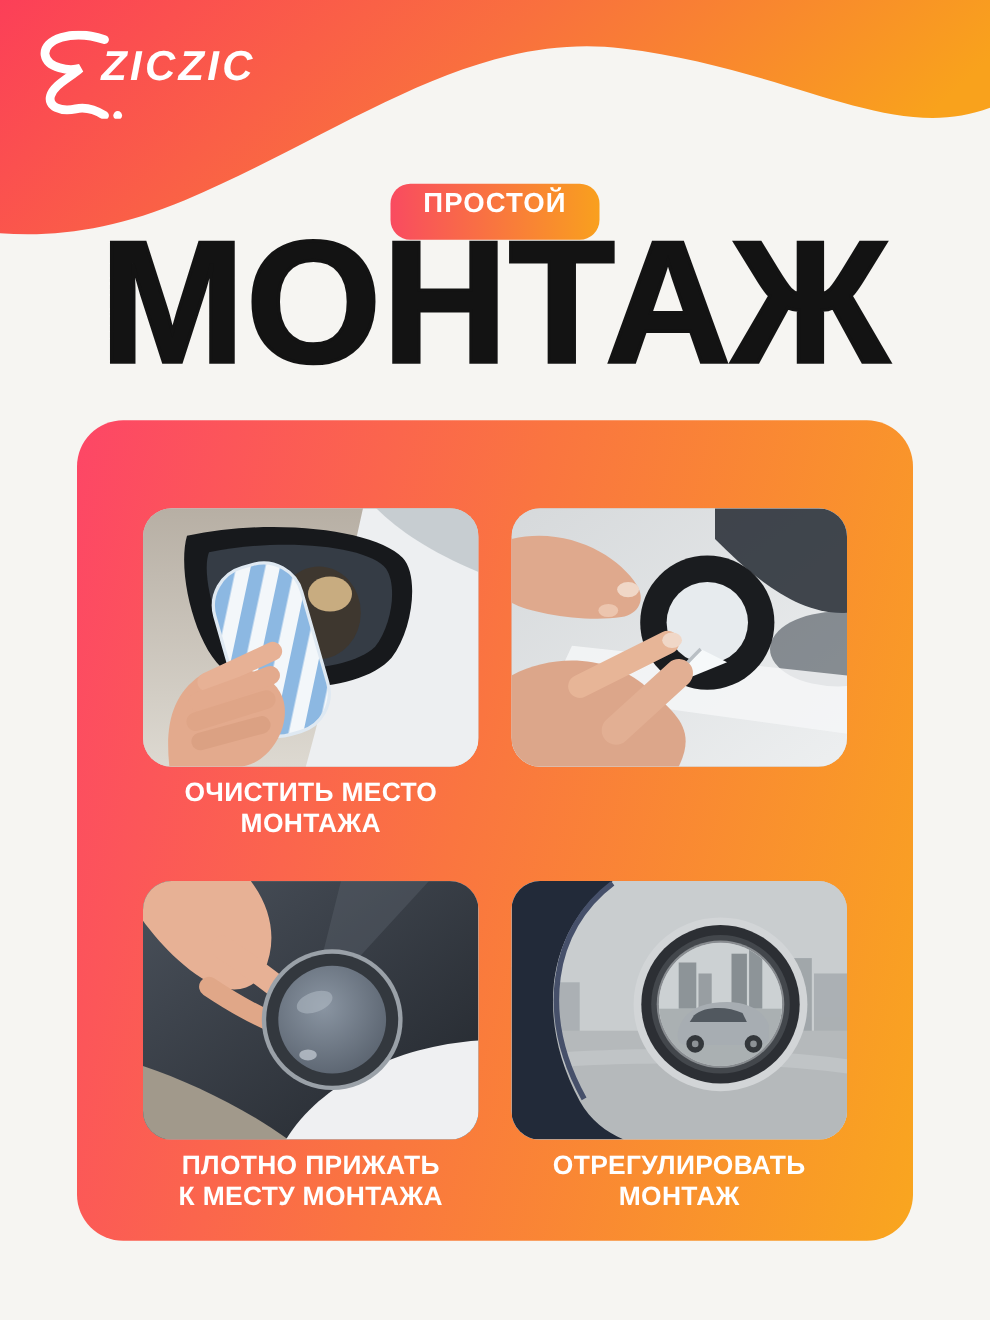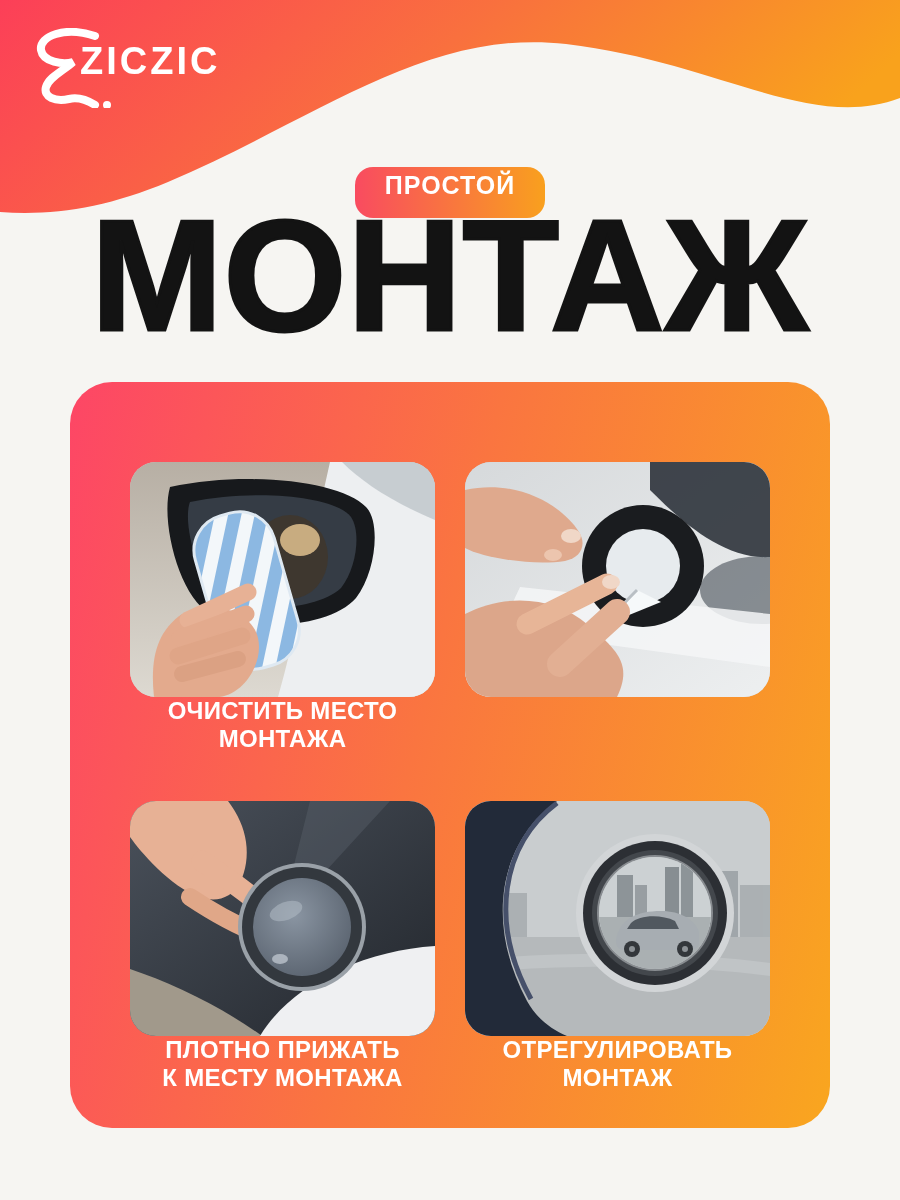--- a/index.html
+++ b/index.html
@@ -6,22 +6,22 @@
   body{
     width:900px;height:1200px;position:relative;overflow:hidden;
     background:#f6f5f2;
     font-family:"Liberation Sans",sans-serif;
   }
   
   .header-wave{position:absolute;top:0;left:0;width:900px;height:260px;}
   .logo{position:absolute;top:0;left:0;width:280px;height:130px;}
   .logo-mark{position:absolute;left:33px;top:28px;width:98px;height:80px;}
   .logo-text{
-    position:absolute;left:80px;top:40px;
-    color:#ffffff;font-size:38px;font-weight:bold;letter-spacing:3px;
+    position:absolute;left:92px;top:40px;
+    color:#ffffff;font-size:38px;font-weight:bold;letter-spacing:3px;font-style:italic;
   }
   
   .badge-row{position:absolute;top:167px;left:0;width:900px;text-align:center;}
   .badge{
     display:inline-block;height:51px;line-height:36px;padding:0 30px;
     border-radius:18px;
     background:linear-gradient(90deg,#f94b60 0%,#f9a01e 100%);
     color:#ffffff;font-size:25px;font-weight:bold;letter-spacing:1px;
   }
   .big-title{
@@ -40,21 +40,21 @@
     display:grid;grid-template-columns:305px 305px;
     column-gap:30px;row-gap:12px;
   }
   .step{width:305px;}
   .photo{
     width:305px;height:235px;border-radius:26px;overflow:hidden;
     background:#cfcfcf;
   }
   .photo svg{display:block;width:305px;height:235px;}
   .caption{
-    text-align:center;color:#ffffff;
+    margin-top:10px;text-align:center;color:#ffffff;
     font-size:24px;font-weight:bold;line-height:1.16;letter-spacing:0.3px;
   }
 </style>
 </head>
 <body>
 
 <svg class="header-wave" viewBox="0 0 900 260" preserveAspectRatio="none">
   <defs>
     <linearGradient id="hdrGrad" x1="0" y1="0" x2="1" y2="0.25">
       <stop offset="0" stop-color="#fc3f58"></stop>

